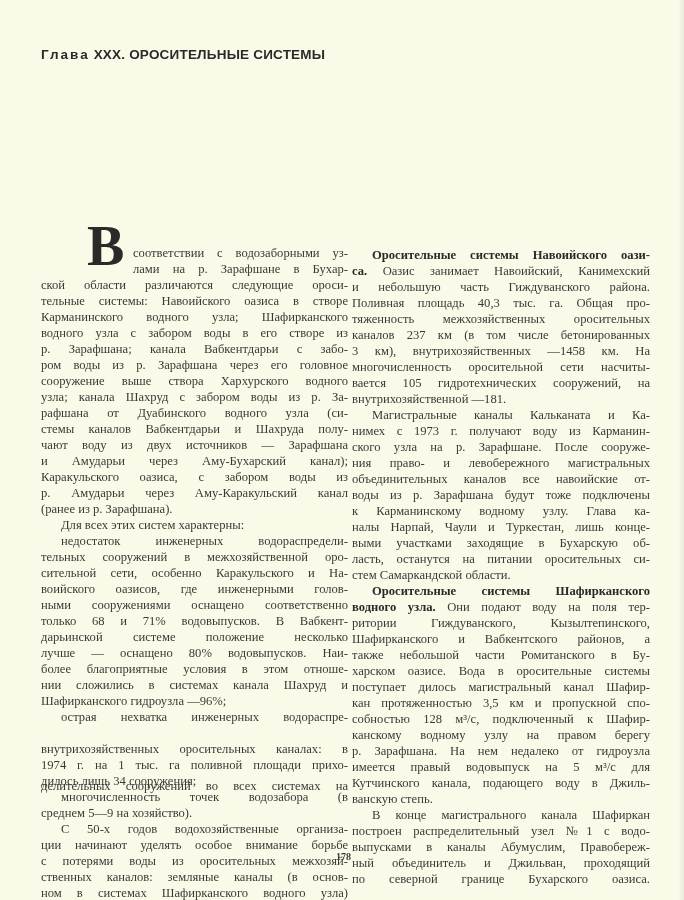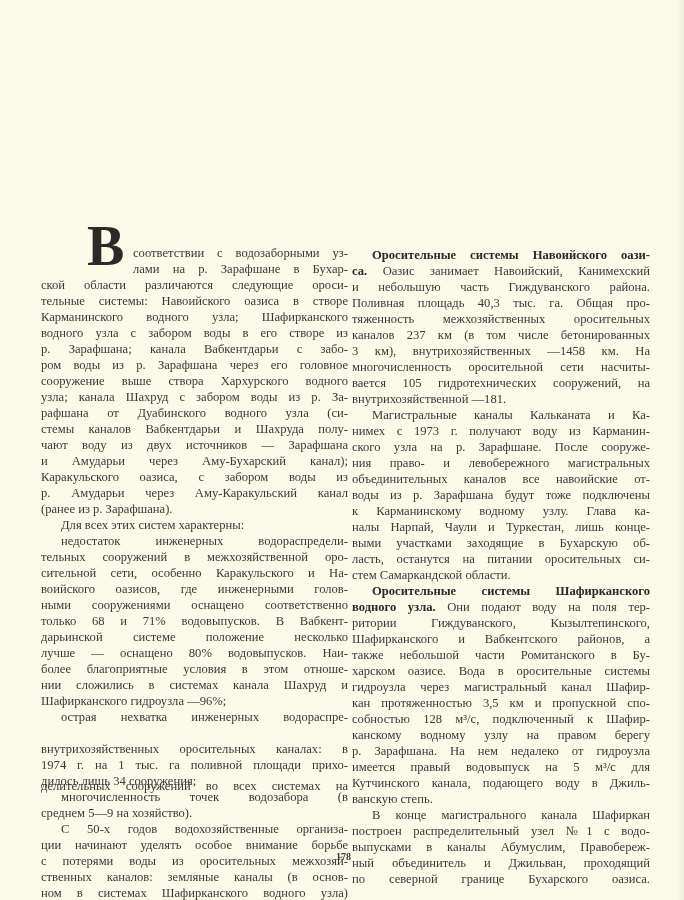--- a/index.html
+++ b/index.html
@@ -33,20 +33,24 @@
   }
   .gutter-shadow {
     position:absolute; right:0; top:0; width:6px; height:900px;
     background:linear-gradient(to right, rgba(0,0,0,0), rgba(0,0,0,0.06));
   }
 </style>
 </head>
 <body>
 
 <div class="page">
+  <div class="chapter-title">
+    <span class="sp">Глава</span>
+    <span>XXX. ОРОСИТЕЛЬНЫЕ СИСТЕМЫ</span>
+  </div>
 
   <div class="dropcap">В</div>
 
   <div class="col" id="left-col">
       <div class="line" style="left: 133px; top: 246px; width: 215px; white-space: nowrap;">соответствии с водозаборными уз-</div>
       <div class="line" style="left: 133px; top: 262px; width: 215px; white-space: nowrap;">лами на р. Зарафшане  в Бухар-</div>
       <div class="line" style="left: 41px; top: 278px; width: 307px; white-space: nowrap;">ской области различаются следующие ороси-</div>
       <div class="line" style="left: 41px; top: 294px; width: 307px; white-space: nowrap;">тельные системы: Навоийского оазиса в створе</div>
       <div class="line" style="left: 41px; top: 310px; width: 307px; white-space: nowrap;">Карманинского водного узла; Шафирканского</div>
       <div class="line" style="left: 41px; top: 326px; width: 307px; white-space: nowrap;">водного узла с забором  воды  в его створе из</div>
@@ -107,21 +111,21 @@
       <div class="line" style="left: 352px; top: 520px; width: 298px; white-space: nowrap;">налы Нарпай, Чаули и Туркестан, лишь конце-</div>
       <div class="line" style="left: 352px; top: 536px; width: 298px; white-space: nowrap;">выми участками заходящие  в Бухарскую об-</div>
       <div class="line" style="left: 352px; top: 552px; width: 298px; white-space: nowrap;">ласть, останутся на питании оросительных си-</div>
       <div class="line last" style="left: 352px; top: 568px; width: 200px;">стем Самаркандской области.</div>
       <div class="line b" style="left: 372px; top: 584px; width: 278px; white-space: nowrap;">Оросительные   системы   Шафирканского</div>
       <div class="line" style="left: 352px; top: 600px; width: 298px; white-space: nowrap;"><span class="b">водного узла.</span>  Они подают воду на поля тер-</div>
       <div class="line" style="left: 352px; top: 616px; width: 298px; white-space: nowrap;">ритории   Гиждуванского,   Кызылтепинского,</div>
       <div class="line" style="left: 352px; top: 632px; width: 298px; white-space: nowrap;">Шафирканского  и Вабкентского  районов, а</div>
       <div class="line" style="left: 352px; top: 648px; width: 298px; white-space: nowrap;">также небольшой части  Ромитанского в Бу-</div>
       <div class="line" style="left: 352px; top: 664px; width: 298px; white-space: nowrap;">харском оазисе. Вода в оросительные системы</div>
-      <div class="line" style="left: 352px; top: 680px; width: 298px; white-space: nowrap;">гидроузла через магистральный канал Шафир-</div>
+      <div class="line" style="left: 352px; top: 680px; width: 298px; white-space: nowrap;">поступает дилось магистральный канал Шафир-</div>
       <div class="line" style="left: 352px; top: 696px; width: 298px; white-space: nowrap;">кан протяженностью 3,5 км и пропускной спо-</div>
       <div class="line" style="left: 352px; top: 712px; width: 298px; white-space: nowrap;">собностью 128 м³/с, подключенный  к Шафир-</div>
       <div class="line" style="left: 352px; top: 728px; width: 298px; white-space: nowrap;">канскому  водному  узлу  на правом  берегу</div>
       <div class="line" style="left: 352px; top: 744px; width: 298px; white-space: nowrap;">р. Зарафшана. На нем недалеко от гидроузла</div>
       <div class="line" style="left: 352px; top: 760px; width: 298px; white-space: nowrap;">имеется  правый  водовыпуск  на 5 м³/с для</div>
       <div class="line" style="left: 352px; top: 776px; width: 298px; white-space: nowrap;">Кутчинского канала, подающего воду в Джиль-</div>
       <div class="line last" style="left: 352px; top: 792px; width: 110px;">ванскую степь.</div>
       <div class="line" style="left: 372px; top: 808px; width: 278px; white-space: nowrap;">В конце магистрального канала Шафиркан</div>
       <div class="line" style="left: 352px; top: 824px; width: 298px; white-space: nowrap;">построен распределительный узел №1 с водо-</div>
       <div class="line" style="left: 352px; top: 840px; width: 298px; white-space: nowrap;">выпусками в каналы Абумуслим, Правобереж-</div>

